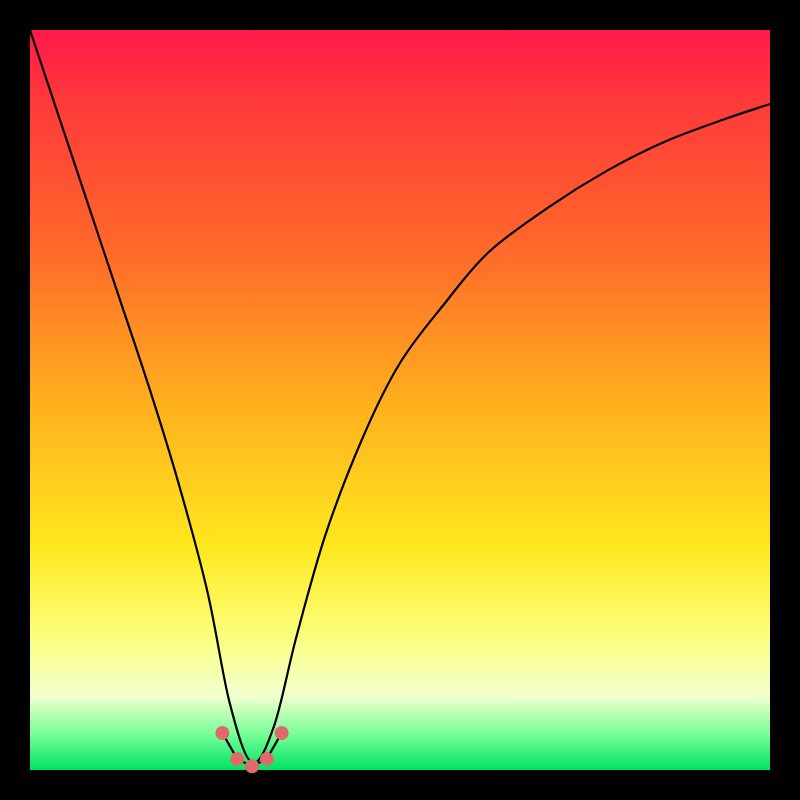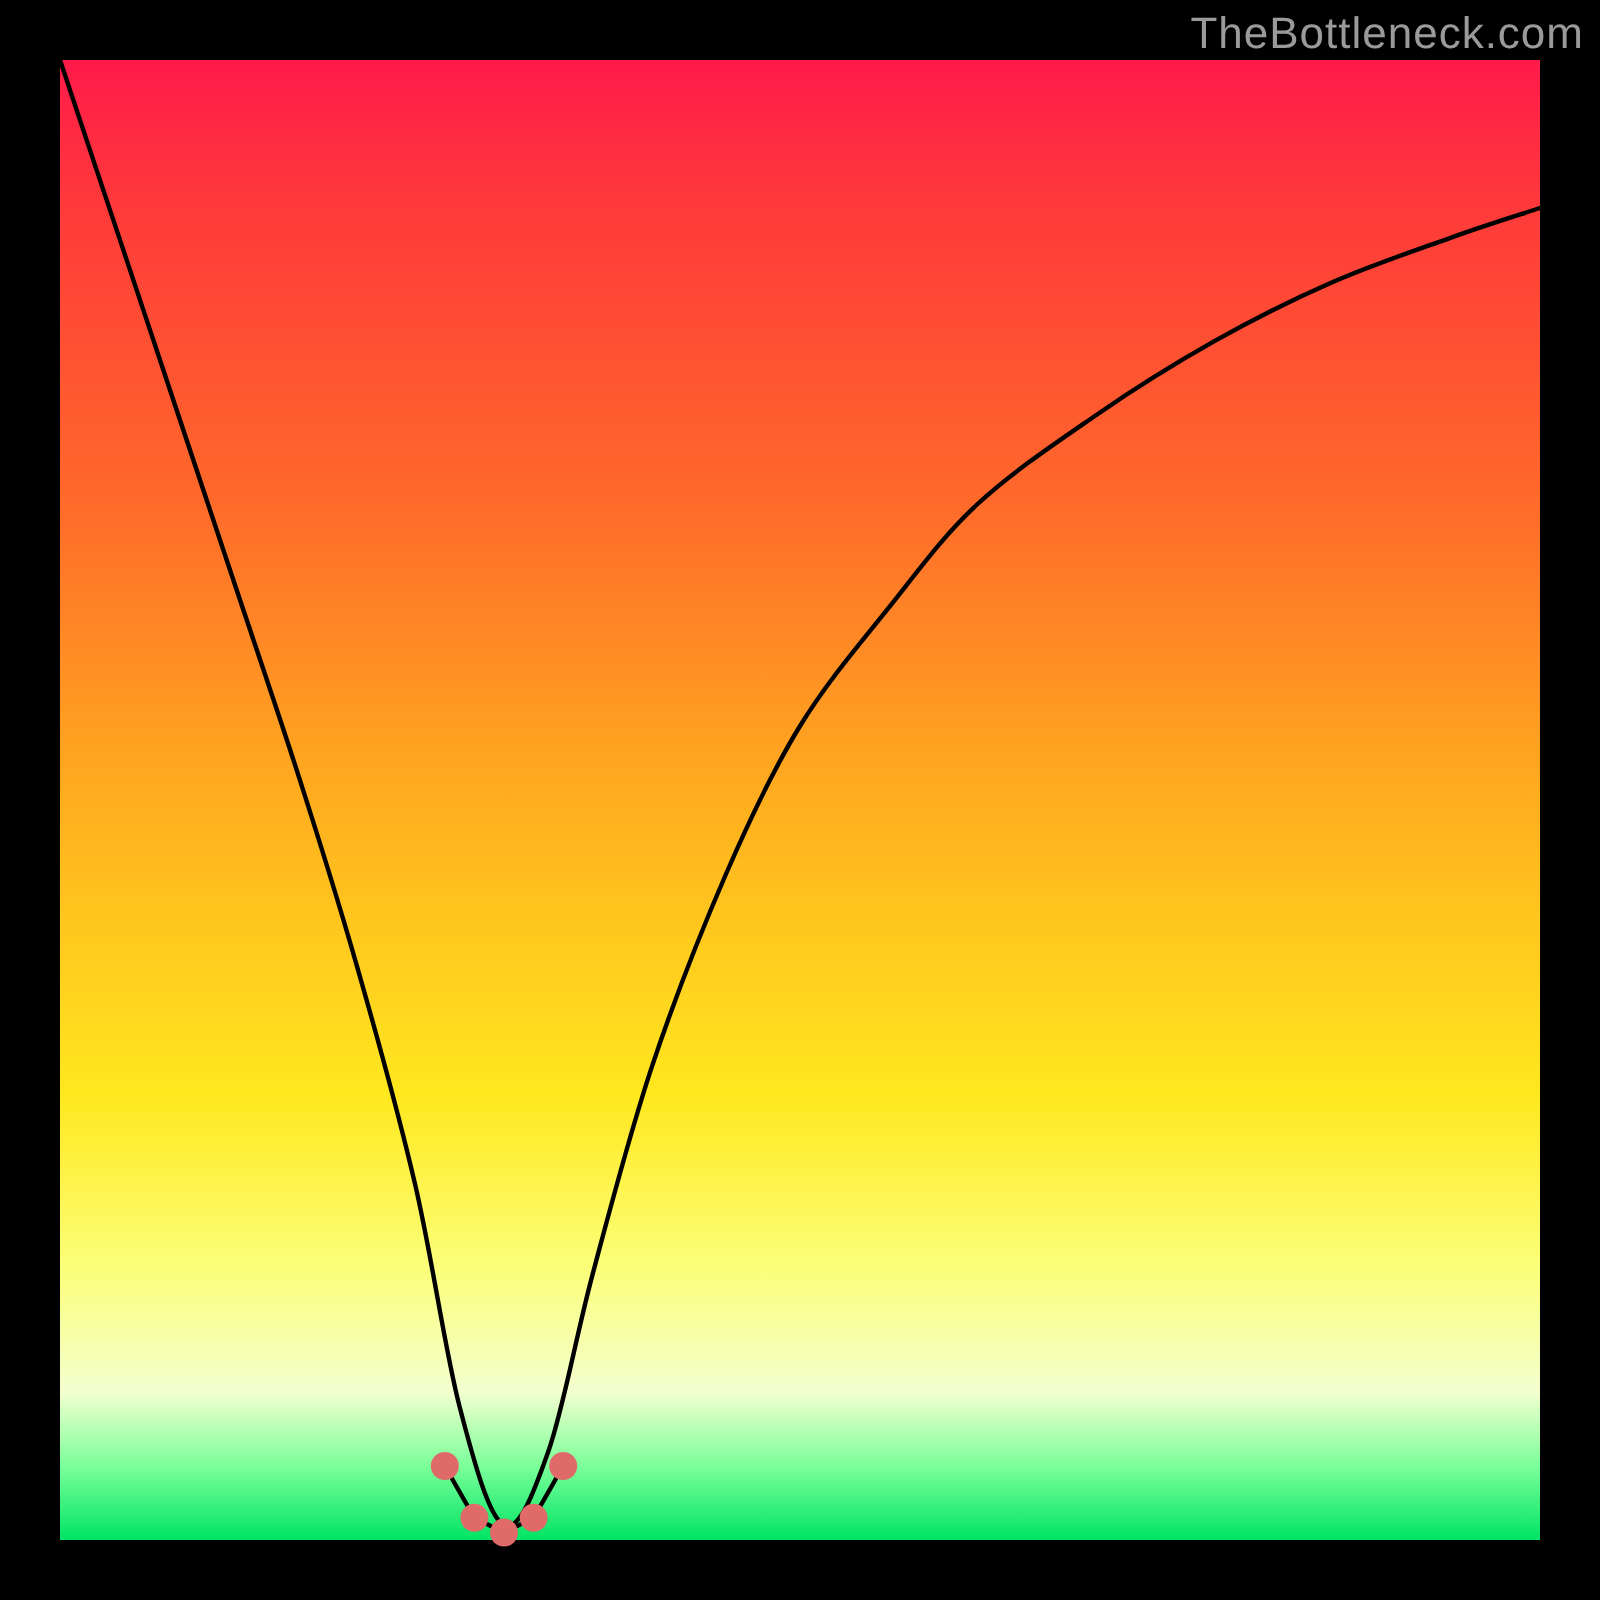--- a/index.html
+++ b/index.html
@@ -71,21 +71,20 @@
     stroke: #e06a6a;
     stroke-width: 9;
     stroke-linecap: round;
     stroke-linejoin: round;
   }
 </style>
 </head>
 <body>
 
 <div class="frame">
-  <div class="watermark">TheBottleneck.com</div>
 
   <div class="plot-area">
     <svg class="curve" viewBox="0 0 740 740">
       <path id="curve-path" d="M 0.0 0.0 C 4.9 14.8, 19.7 59.2, 29.6 88.8 C 39.5 118.4, 49.3 148.0, 59.2 177.6 C 69.1 207.2, 78.9 236.8, 88.8 266.4 C 98.7 296.0, 108.5 324.4, 118.4 355.2 C 128.3 386.0, 138.1 416.9, 148.0 451.4 C 157.9 485.9, 169.0 525.4, 177.6 562.4 C 186.2 599.4, 192.4 645.0, 199.8 673.4 C 207.2 701.8, 214.6 728.9, 222.0 732.6 C 229.4 736.3, 236.8 716.6, 244.2 695.6 C 251.6 674.6, 257.8 638.9, 266.4 606.8 C 275.0 574.7, 284.9 536.5, 296.0 503.2 C 307.1 469.9, 320.7 435.4, 333.0 407.0 C 345.3 378.6, 356.4 355.2, 370.0 333.0 C 383.6 310.8, 399.6 292.3, 414.4 273.8 C 429.2 255.3, 441.5 238.0, 458.8 222.0 C 476.1 206.0, 498.3 191.2, 518.0 177.6 C 537.7 164.0, 557.5 151.7, 577.2 140.6 C 596.9 129.5, 616.7 119.6, 636.4 111.0 C 656.1 102.4, 678.3 95.0, 695.6 88.8 C 712.9 82.6, 732.6 76.5, 740.0 74.0"></path>
       <path class="marker-path" id="marker-path" d="M 192.4 703.0 L 207.2 728.9 L 222.0 736.3 L 236.8 728.9 L 251.6 703.0"></path>
       <g id="marker-dots">
           <circle cx="192.4" cy="703.0" r="7" class="marker"></circle>
           <circle cx="207.2" cy="728.9" r="7" class="marker"></circle>
           <circle cx="222.0" cy="736.3" r="7" class="marker"></circle>
           <circle cx="236.8" cy="728.9" r="7" class="marker"></circle>

